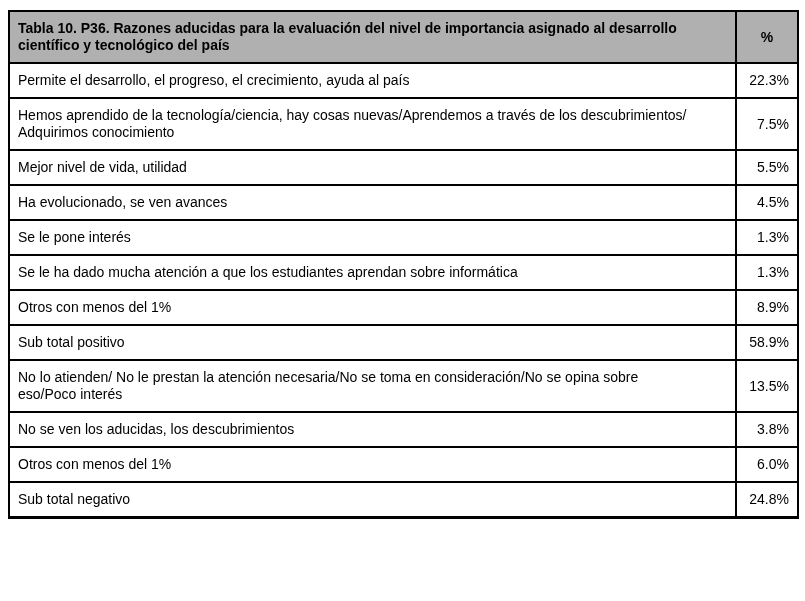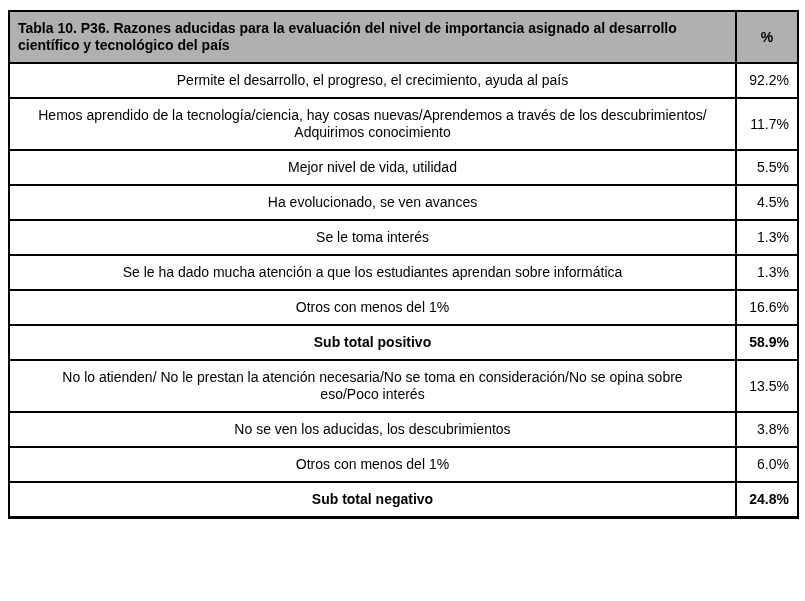--- a/index.html
+++ b/index.html
@@ -39,76 +39,76 @@
     font-weight: bold;
     width: 727px;
   }
   th.pct-head-cell {
     background: #b0b0b0;
     text-align: center;
     font-weight: bold;
     width: 62px;
   }
   td.label-cell {
-    text-align: center;
+    text-align: left;
     font-weight: normal;
   }
   td.label-cell .label-text {
     display: inline-block;
     max-width: 672px;
   }
   td.value-cell {
     text-align: right;
     font-weight: normal;
     white-space: nowrap;
   }
   tr.bold-row td.label-cell,
   tr.bold-row td.value-cell {
-    font-weight: bold;
+    font-weight: normal;
   }
 </style>
 </head>
 <body>
 
 <div class="page">
   <table class="report">
     <thead>
       <tr>
         <th class="title-cell">Tabla 10. P36. Razones aducidas para la evaluación del nivel de importancia asignado al desarrollo científico y tecnológico del país</th>
         <th class="pct-head-cell">%</th>
       </tr>
     </thead>
     <tbody id="table-body">
         <tr>
           <td class="label-cell"><span class="label-text">Permite el desarrollo, el progreso, el crecimiento, ayuda al país</span></td>
-          <td class="value-cell">92.2%</td>
+          <td class="value-cell">22.3%</td>
         </tr>
         <tr>
           <td class="label-cell"><span class="label-text">Hemos aprendido de la tecnología/ciencia, hay cosas nuevas/Aprendemos a través de los descubrimientos/ Adquirimos conocimiento</span></td>
-          <td class="value-cell">11.7%</td>
+          <td class="value-cell">7.5%</td>
         </tr>
         <tr>
           <td class="label-cell"><span class="label-text">Mejor nivel de vida, utilidad</span></td>
           <td class="value-cell">5.5%</td>
         </tr>
         <tr>
           <td class="label-cell"><span class="label-text">Ha evolucionado, se ven avances</span></td>
           <td class="value-cell">4.5%</td>
         </tr>
         <tr>
-          <td class="label-cell"><span class="label-text">Se le toma interés</span></td>
+          <td class="label-cell"><span class="label-text">Se le pone interés</span></td>
           <td class="value-cell">1.3%</td>
         </tr>
         <tr>
           <td class="label-cell"><span class="label-text">Se le ha dado mucha atención a que los estudiantes aprendan sobre informática</span></td>
           <td class="value-cell">1.3%</td>
         </tr>
         <tr>
           <td class="label-cell"><span class="label-text">Otros con menos del 1%</span></td>
-          <td class="value-cell">16.6%</td>
+          <td class="value-cell">8.9%</td>
         </tr>
         <tr class="bold-row">
           <td class="label-cell"><span class="label-text">Sub total positivo</span></td>
           <td class="value-cell">58.9%</td>
         </tr>
         <tr>
           <td class="label-cell"><span class="label-text">No lo atienden/ No le prestan la atención necesaria/No se toma en consideración/No se opina sobre eso/Poco interés</span></td>
           <td class="value-cell">13.5%</td>
         </tr>
         <tr>

